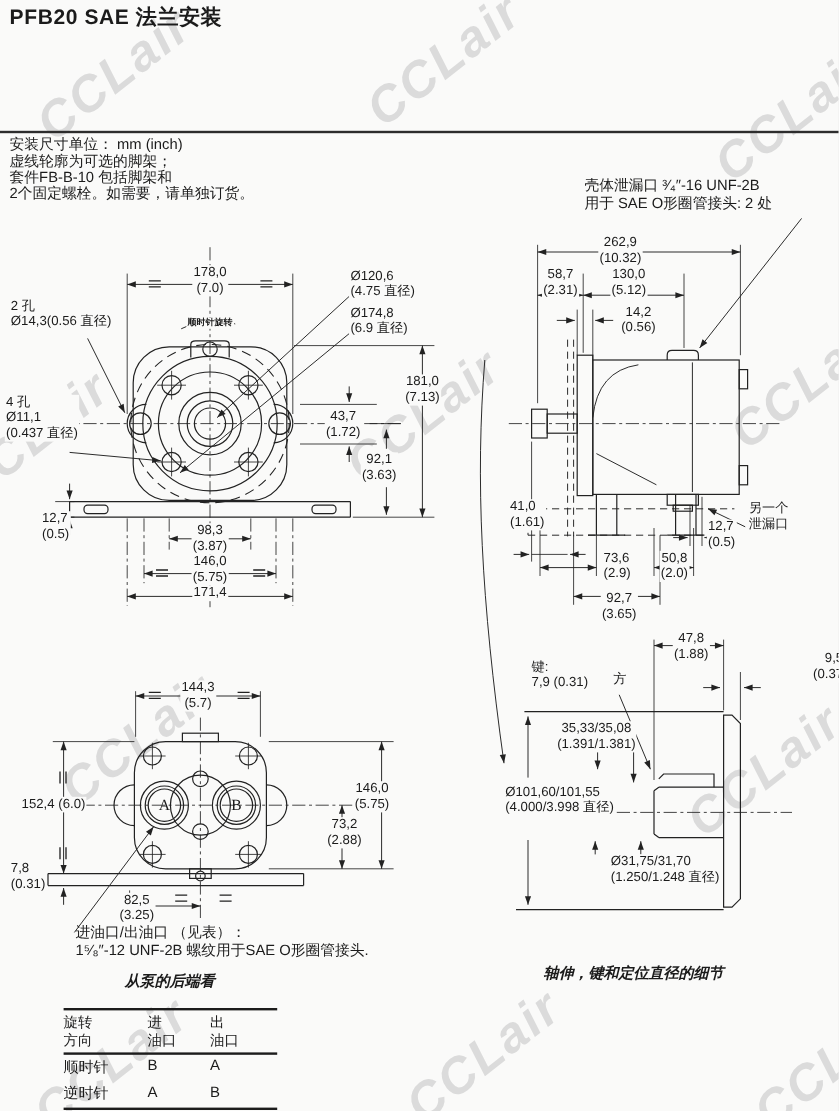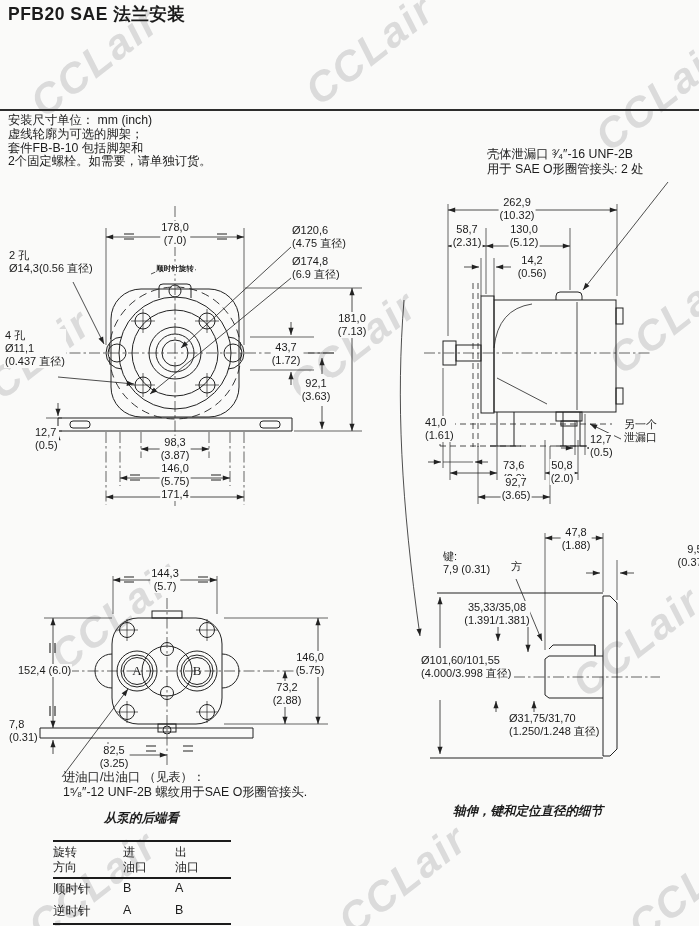--- a/index.html
+++ b/index.html
@@ -251,21 +251,21 @@
   <span class="lbl" style="left:467px;top:223px">58,7
 (2.31)</span>
   <span class="lbl" style="left:524px;top:223px">130,0
 (5.12)</span>
   <span class="lbl" style="left:532px;top:254px">14,2
 (0.56)</span>
   <span class="lbl la" style="left:424px;top:416px">41,0
 (1.61)</span>
   <span class="lbl la" style="left:502px;top:459px">73,6
 (2.9)</span>
-  <span class="lbl" style="left:516px;top:476px">92,7
+  <span class="lbl" style="left:516px;top:493px">92,7
 (3.65)</span>
   <span class="lbl la" style="left:589px;top:433px">12,7
 (0.5)</span>
   <span class="lbl" style="left:562px;top:459px">50,8
 (2.0)</span>
   <span class="lbl la" style="left:623px;top:418px">另一个
 泄漏口</span>
 
   <span class="lbl" style="left:165px;top:567px">144,3
 (5.7)</span>

